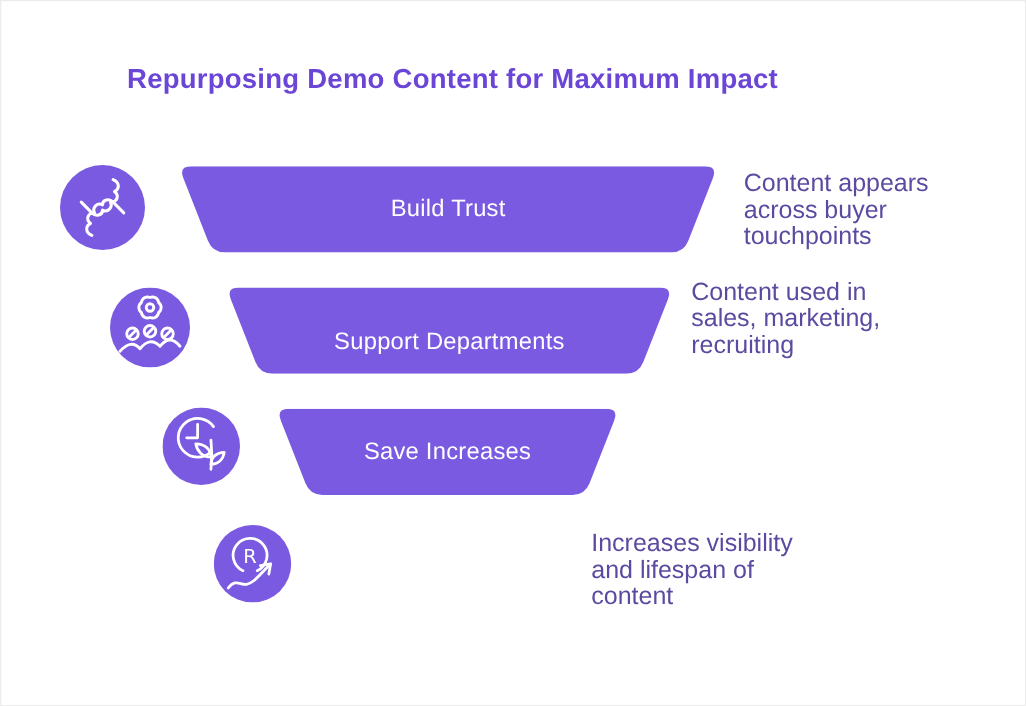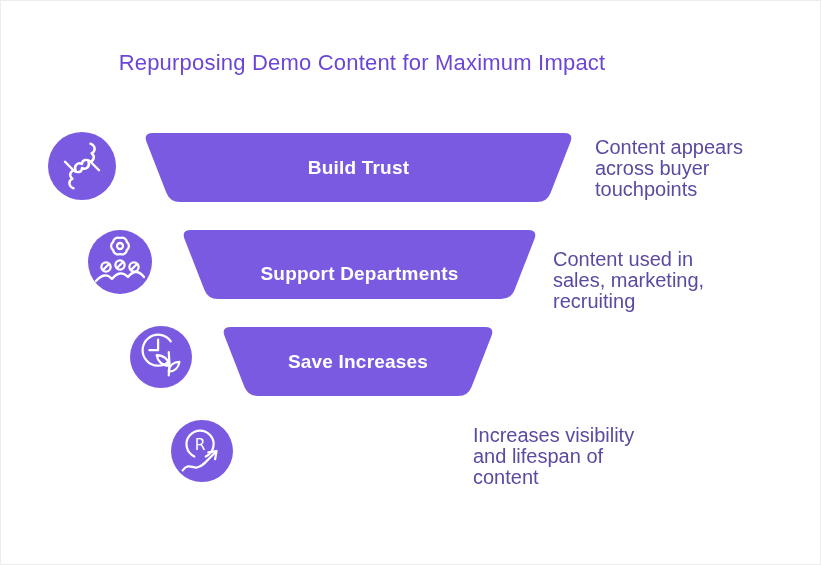--- a/index.html
+++ b/index.html
@@ -10,30 +10,30 @@
     --bg:#ffffff;
   }
   html,body{margin:0;padding:0;background:#fff;}
   .canvas{
     position:relative;width:821px;height:565px;background:var(--bg);
     font-family:"Liberation Sans",sans-serif;overflow:hidden;
     box-shadow:inset 0 0 0 1px #ececec;
   }
   .title{
     position:absolute;left:0;top:50px;width:724px;text-align:center;
-    font-size:22px;font-weight:normal;color:var(--title);letter-spacing:.2px;margin:0;
+    font-size:22px;font-weight:bold;color:var(--title);letter-spacing:.2px;margin:0;
   }
   .icon{position:absolute;display:block;}
   .icon svg{display:block;}
   .trap{position:absolute;}
   .trap svg{display:block;color:var(--accent);}
   .trap-label{
     position:absolute;left:0;top:0;width:100%;height:100%;
     display:flex;align-items:center;justify-content:center;
-    color:var(--label);font-weight:bold;font-size:19px;letter-spacing:.2px;
+    color:var(--label);font-weight:normal;font-size:19px;letter-spacing:.2px;
   }
   .desc{
     position:absolute;width:186px;color:var(--body);
     font-size:20px;line-height:21px;
   }
   .glyph{stroke:#fff;stroke-width:2.3;fill:none;stroke-linecap:round;stroke-linejoin:round;}
 </style>
 </head>
 <body>
 
@@ -71,21 +71,21 @@
         <path d="M8 51 q9 -10 16 -2 q8 -10 16 -2 q8 -10 16 0"></path>
       </g>
     </svg>
   </span>
   <div class="trap" style="left:181px;top:230px;width:357px;height:87px">
     <svg width="357" height="69" viewBox="0 0 357 69">
       <path fill="currentColor" d="M10 0 L347 0 Q357 0 353.36 9.31 L333.64 59.69 Q330 69 320 69 L37 69 Q27 69 23.36 59.69 L3.64 9.31 Q0 0 10 0 Z"></path>
     </svg>
     <div class="trap-label">Support Departments</div>
   </div>
-  <div class="desc" style="left:553px;top:249px">Content used in sales, marketing, recruiting</div>
+  <div class="desc" style="left:553px;top:224px">Content used in sales, marketing, recruiting</div>
 
   <span class="icon" style="left:130px;top:326px">
     <svg width="62" height="62" viewBox="0 0 64 64">
       <circle cx="32" cy="32" r="32" fill="currentColor" style="color:var(--accent)"></circle>
       <g class="glyph">
         <path d="M40.3 36.3 A16 16 0 1 1 42.1 15.8"></path>
         <path d="M29 25 L29 14 M29 25 L20 25"></path>
         <path d="M40 27 C41 35 41 43 40 51"></path>
         <path d="M40 41 C33 41 28.5 36 27.5 30 C34.5 30 40 34 40 41 Z"></path>
         <path d="M40 47 C46 47 50 43 51 37 C45 37 40 41 40 47 Z"></path>

